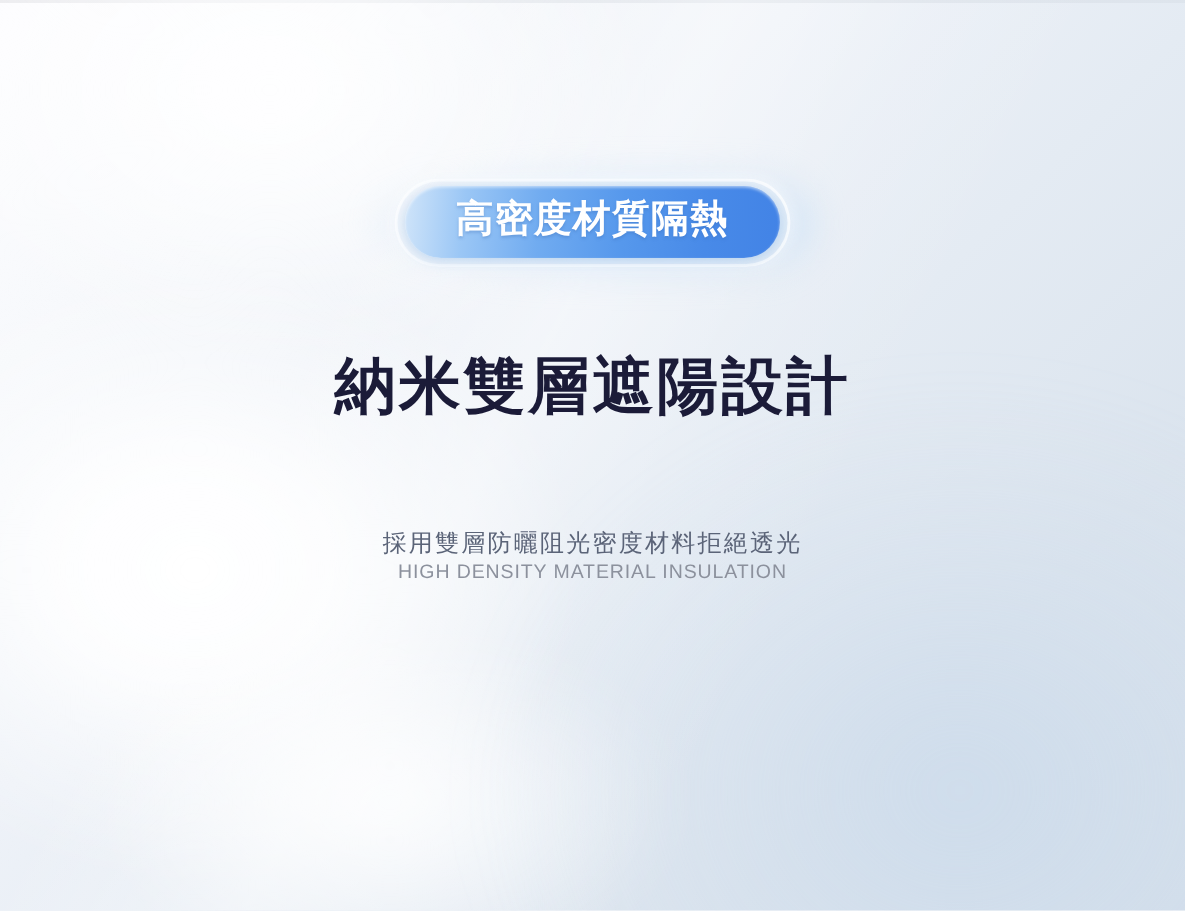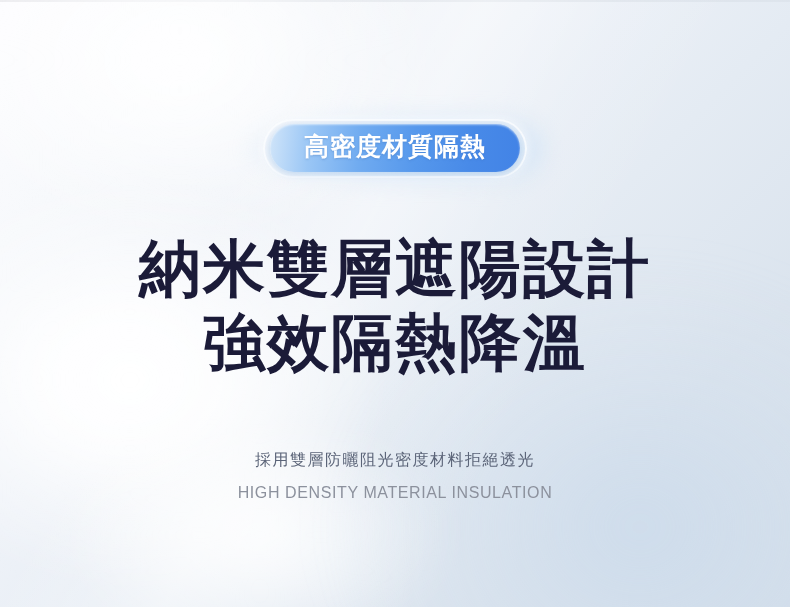--- a/index.html
+++ b/index.html
@@ -177,41 +177,40 @@
     line-height:1.1;
   }
 
   
   .headline {
     margin-top:62px;
     text-align:center;
   }
   .headline-line {
     display:block;
-    font-size:62px;
+    font-size:41px;
     font-weight:bold;
     line-height:1.13;
     letter-spacing:2px;
     color:#1b1b38;
     white-space:nowrap;
   }
   .headline-line.l2 { margin-top:4px; }
 
   
   .sub-cn {
     margin-top:72px;
     font-size:16px;
     font-weight:400;
     letter-spacing:1.5px;
     color:#5b6478;
     white-space:nowrap;
   }
   .sub-en {
-    margin-top:13px;
-    font-size:16px;
+    font-size:13px;
     font-weight:400;
     letter-spacing:.6px;
     color:#8c919d;
     white-space:nowrap;
   }
 </style>
 </head>
 <body>
 
 <div id="banner">
@@ -228,20 +227,19 @@
     <div class="badge-wrap">
       <div class="badge-halo"></div>
       <div class="badge-ring"></div>
       <div class="badge">
         <span class="badge-label">高密度材質隔熱</span>
       </div>
     </div>
 
     <div class="headline">
       <span class="headline-line l1">納米雙層遮陽設計</span>
-      <span class="headline-line l2">強效隔熱降溫</span>
     </div>
 
     <div class="sub-cn">採用雙層防曬阻光密度材料拒絕透光</div>
     <div class="sub-en">HIGH DENSITY MATERIAL INSULATION</div>
 
   </div>
 </div>
 
 </body></html>

